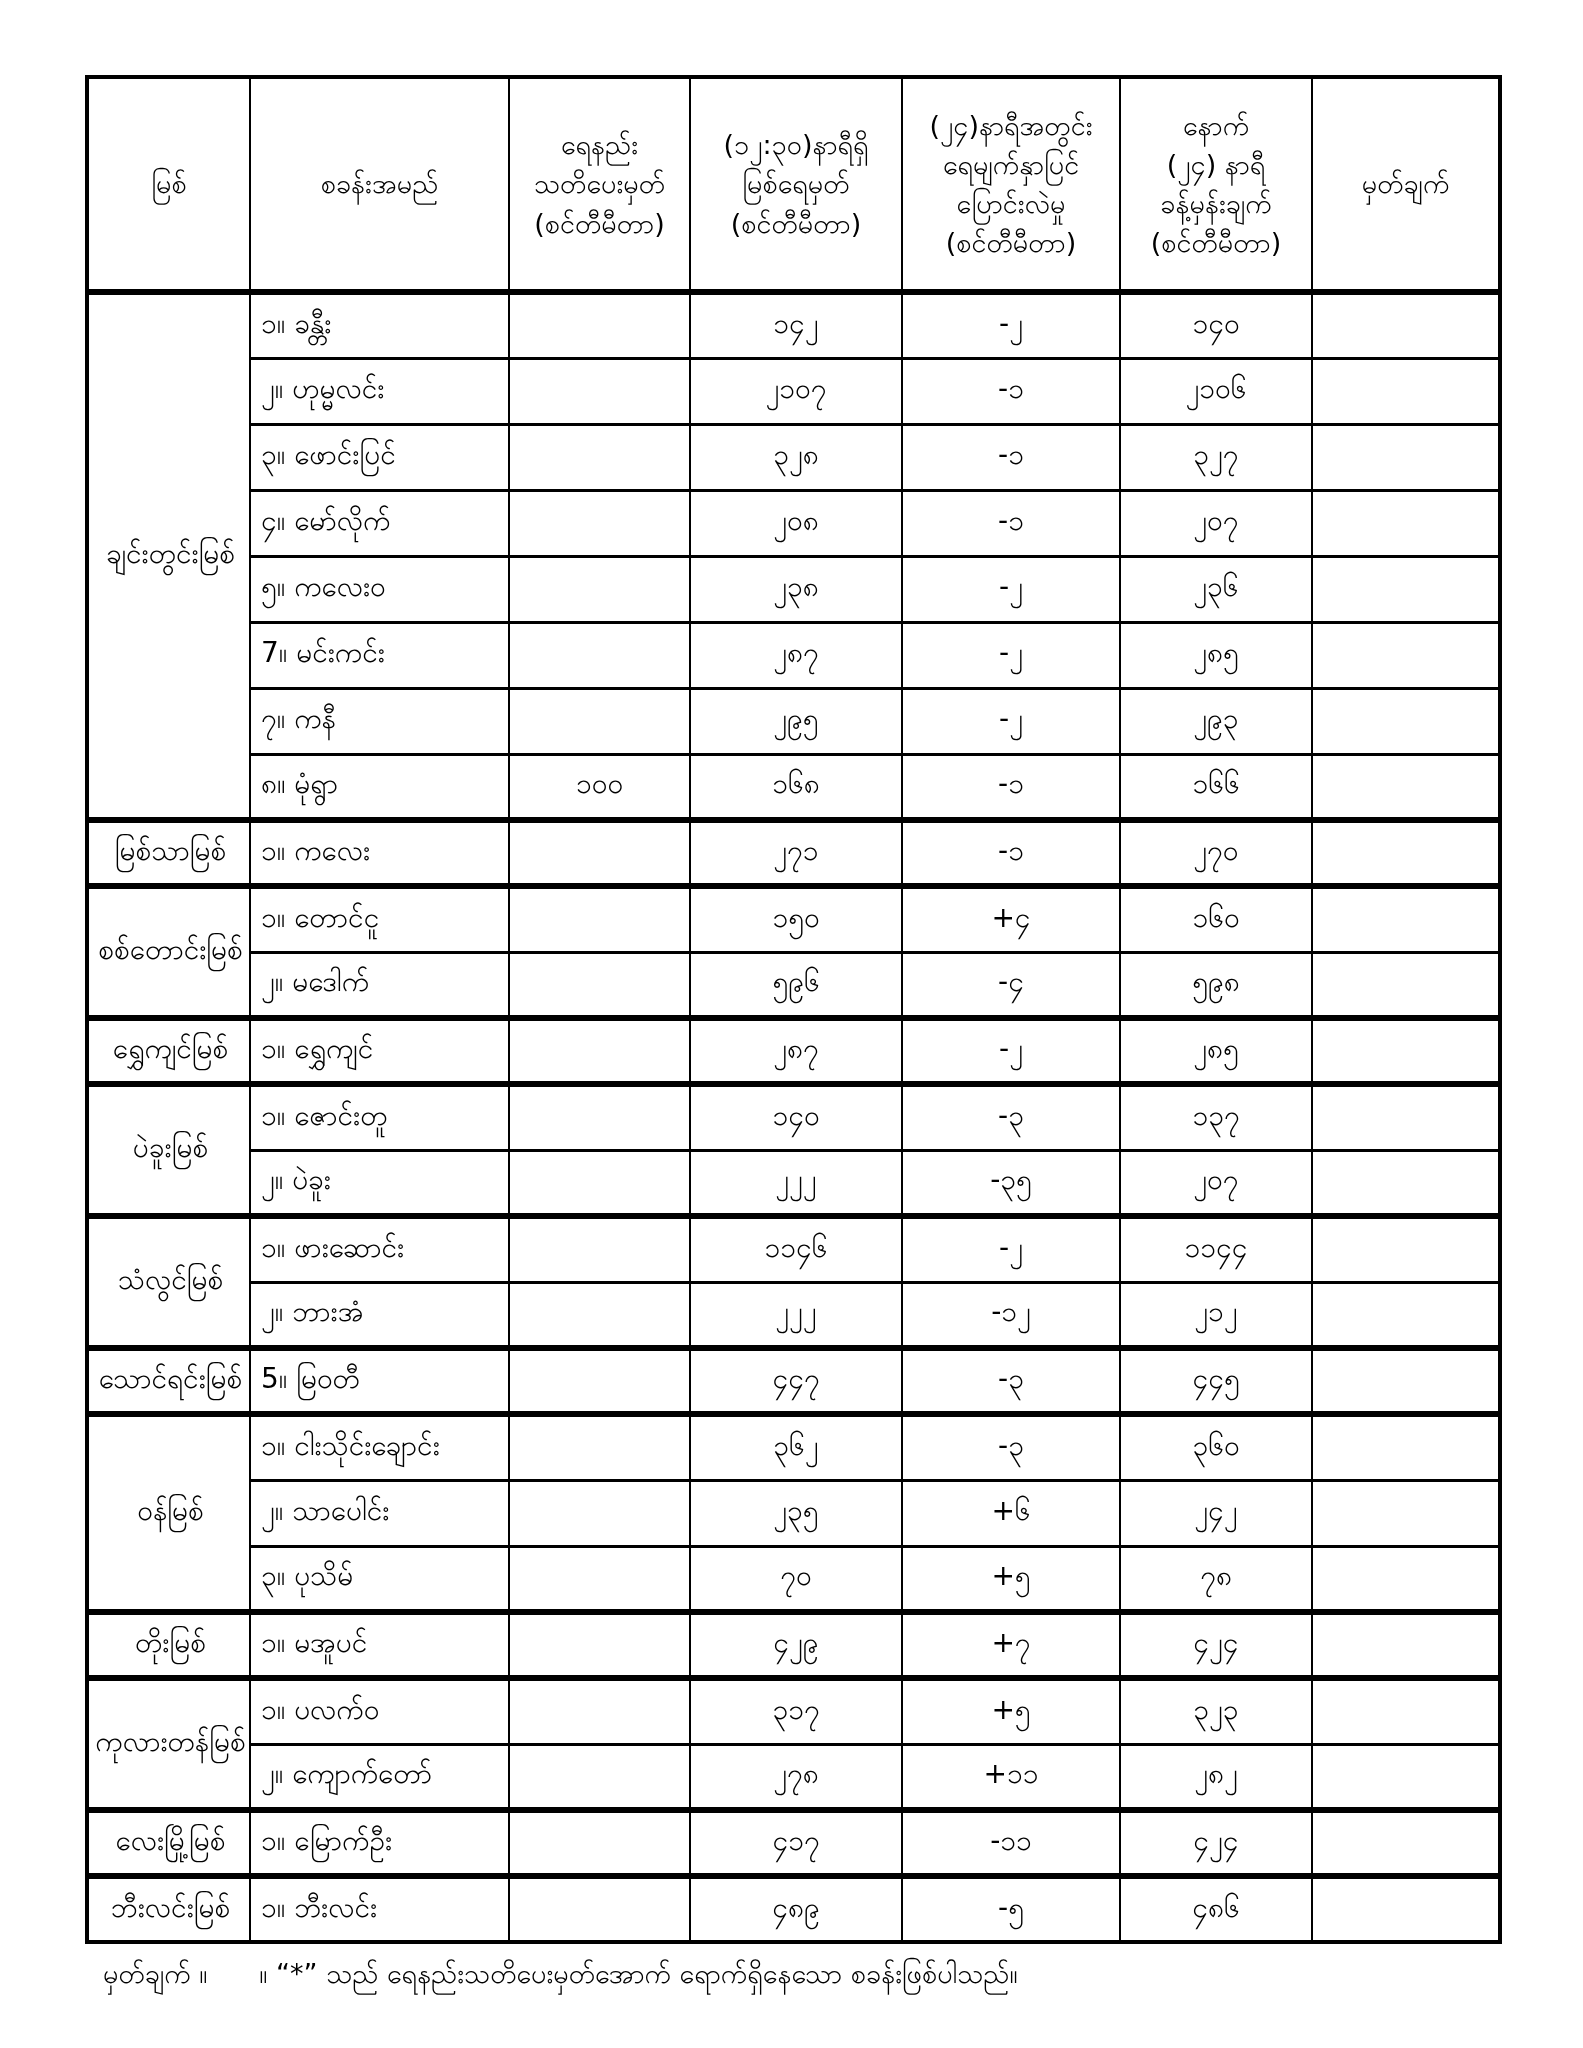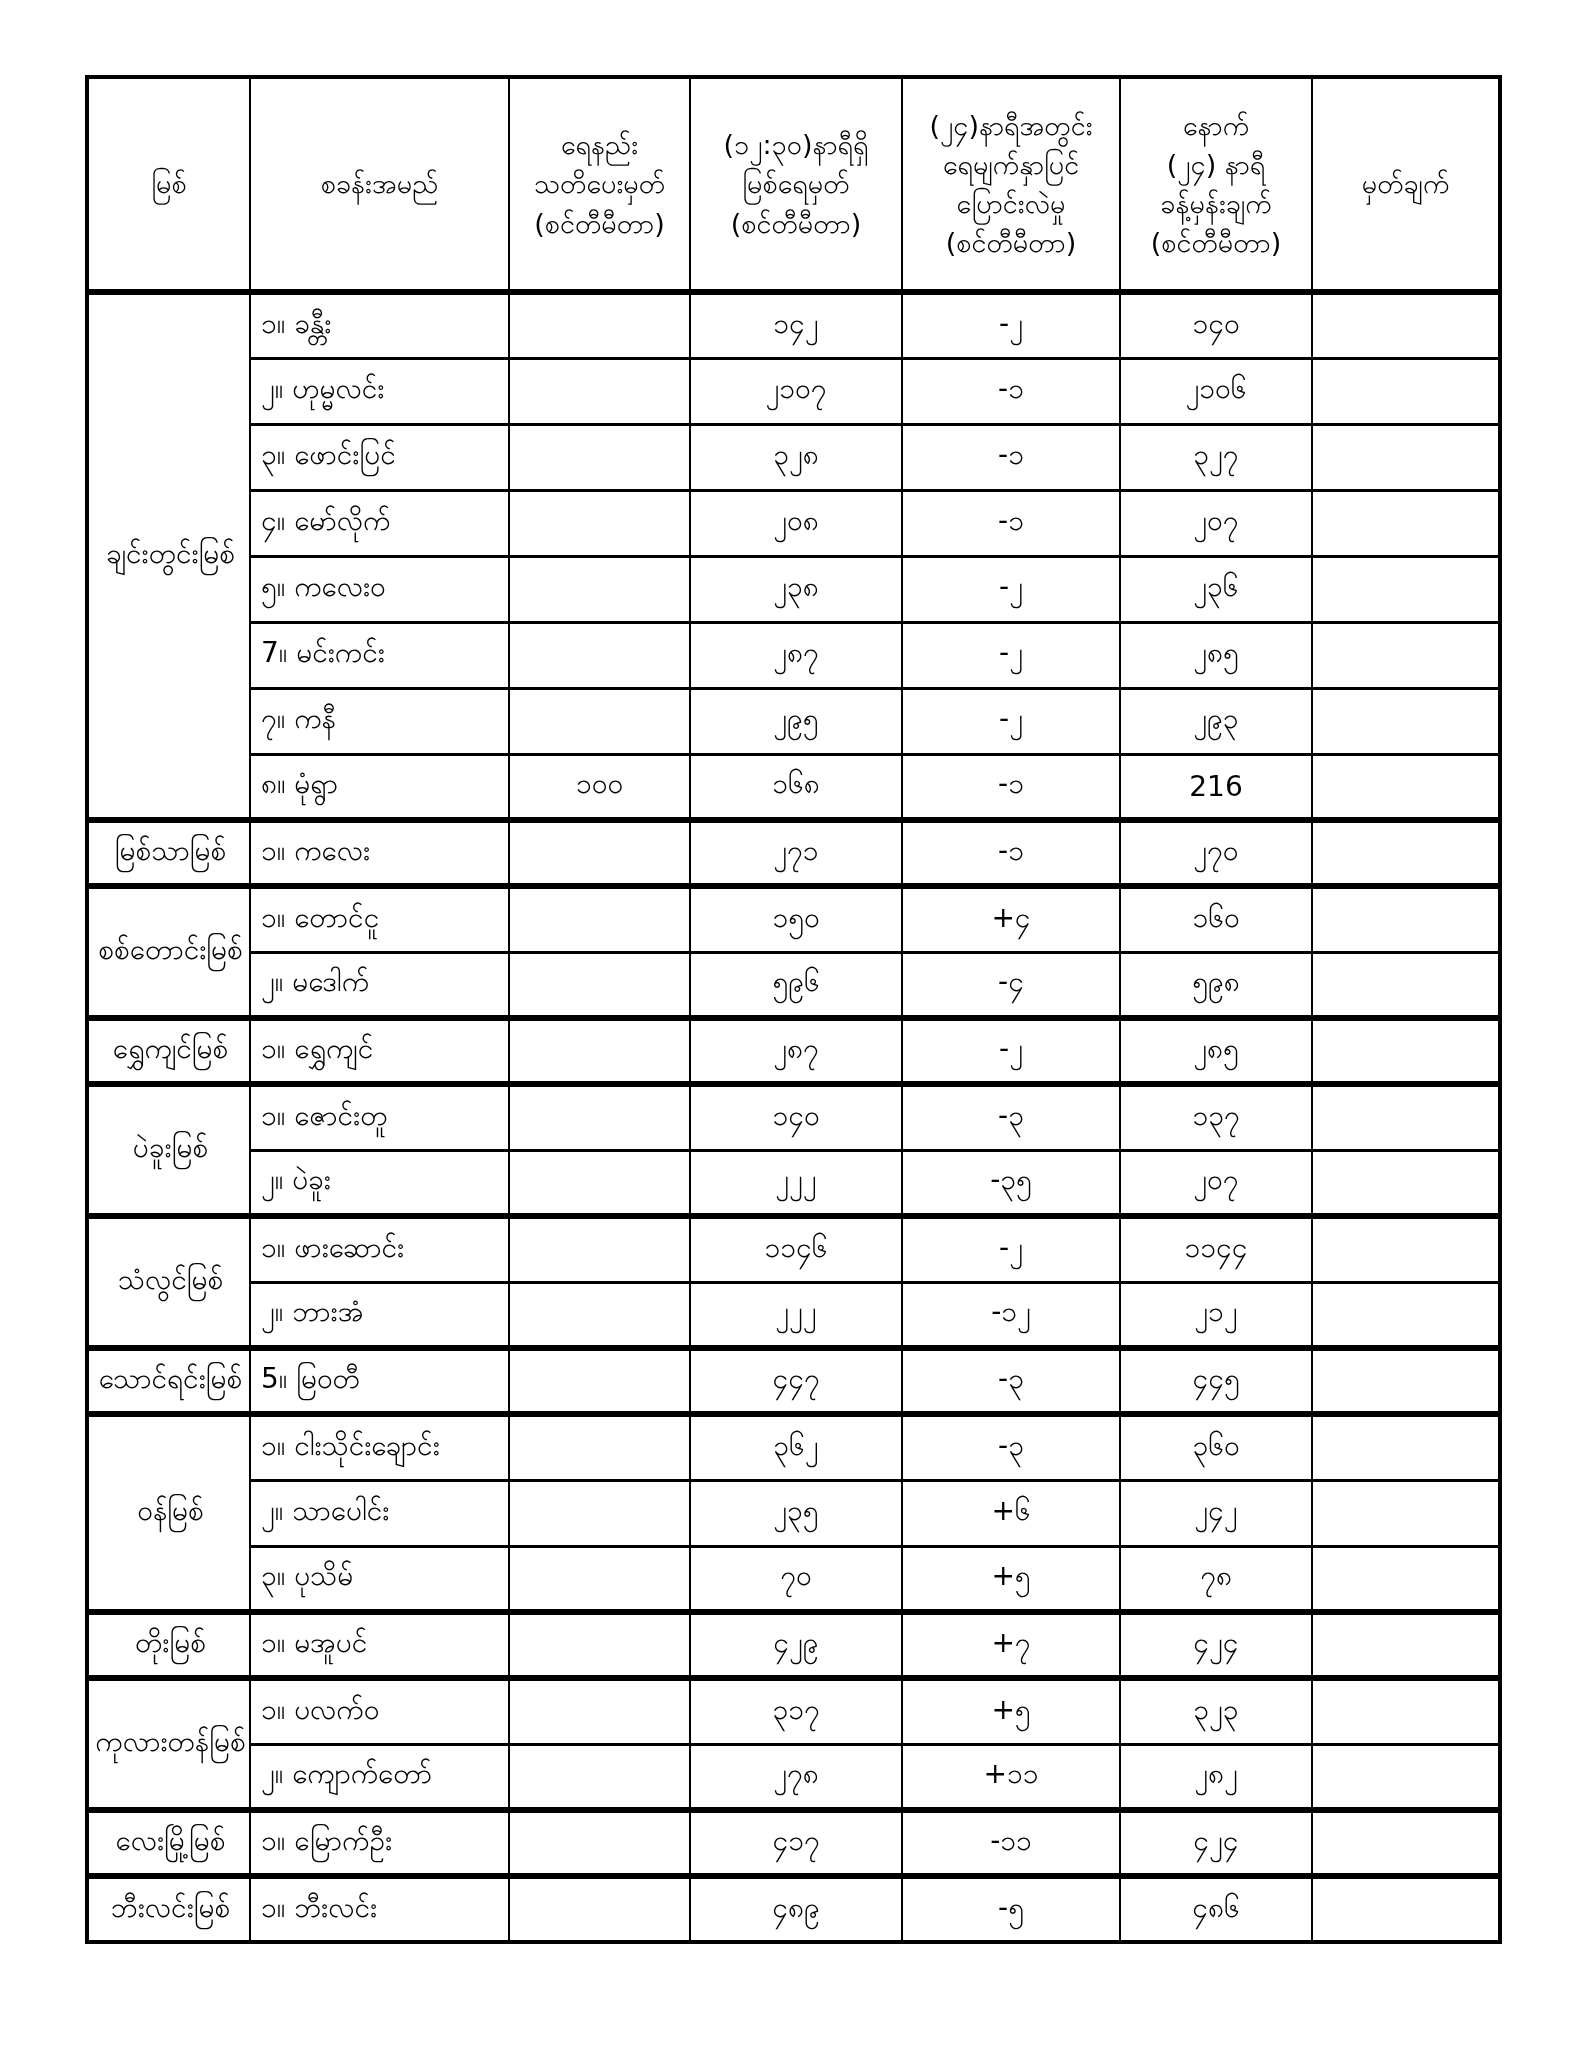--- a/index.html
+++ b/index.html
@@ -165,21 +165,21 @@
           <td class="num-cell">၂၉၅</td>
           <td class="num-cell">-၂</td>
           <td class="num-cell">၂၉၃</td>
           <td class="num-cell"></td>
         </tr>
         <tr>
           <td class="station-cell">၈။ မုံရွာ</td>
           <td class="num-cell">၁၀၀</td>
           <td class="num-cell">၁၆၈</td>
           <td class="num-cell">-၁</td>
-          <td class="num-cell">216</td>
+          <td class="num-cell">၁၆၆</td>
           <td class="num-cell"></td>
         </tr>
         <tr class="group-start">
           <td class="river-cell" rowspan="1">မြစ်သာမြစ်</td>
           <td class="station-cell">၁။ ကလေး</td>
           <td class="num-cell"></td>
           <td class="num-cell">၂၇၁</td>
           <td class="num-cell">-၁</td>
           <td class="num-cell">၂၇၀</td>
           <td class="num-cell"></td>
@@ -318,14 +318,18 @@
           <td class="station-cell">၁။ ဘီးလင်း</td>
           <td class="num-cell"></td>
           <td class="num-cell">၄၈၉</td>
           <td class="num-cell">-၅</td>
           <td class="num-cell">၄၈၆</td>
           <td class="num-cell"></td>
         </tr>
       </tbody>
   </table>
 
+  <div class="footnote">
+    <span>မှတ်ချက် ။</span>
+    <span>။ “*” သည် ရေနည်းသတိပေးမှတ်အောက် ရောက်ရှိနေသော စခန်းဖြစ်ပါသည်။</span>
+  </div>
 
 </div>
 
 </body></html>

